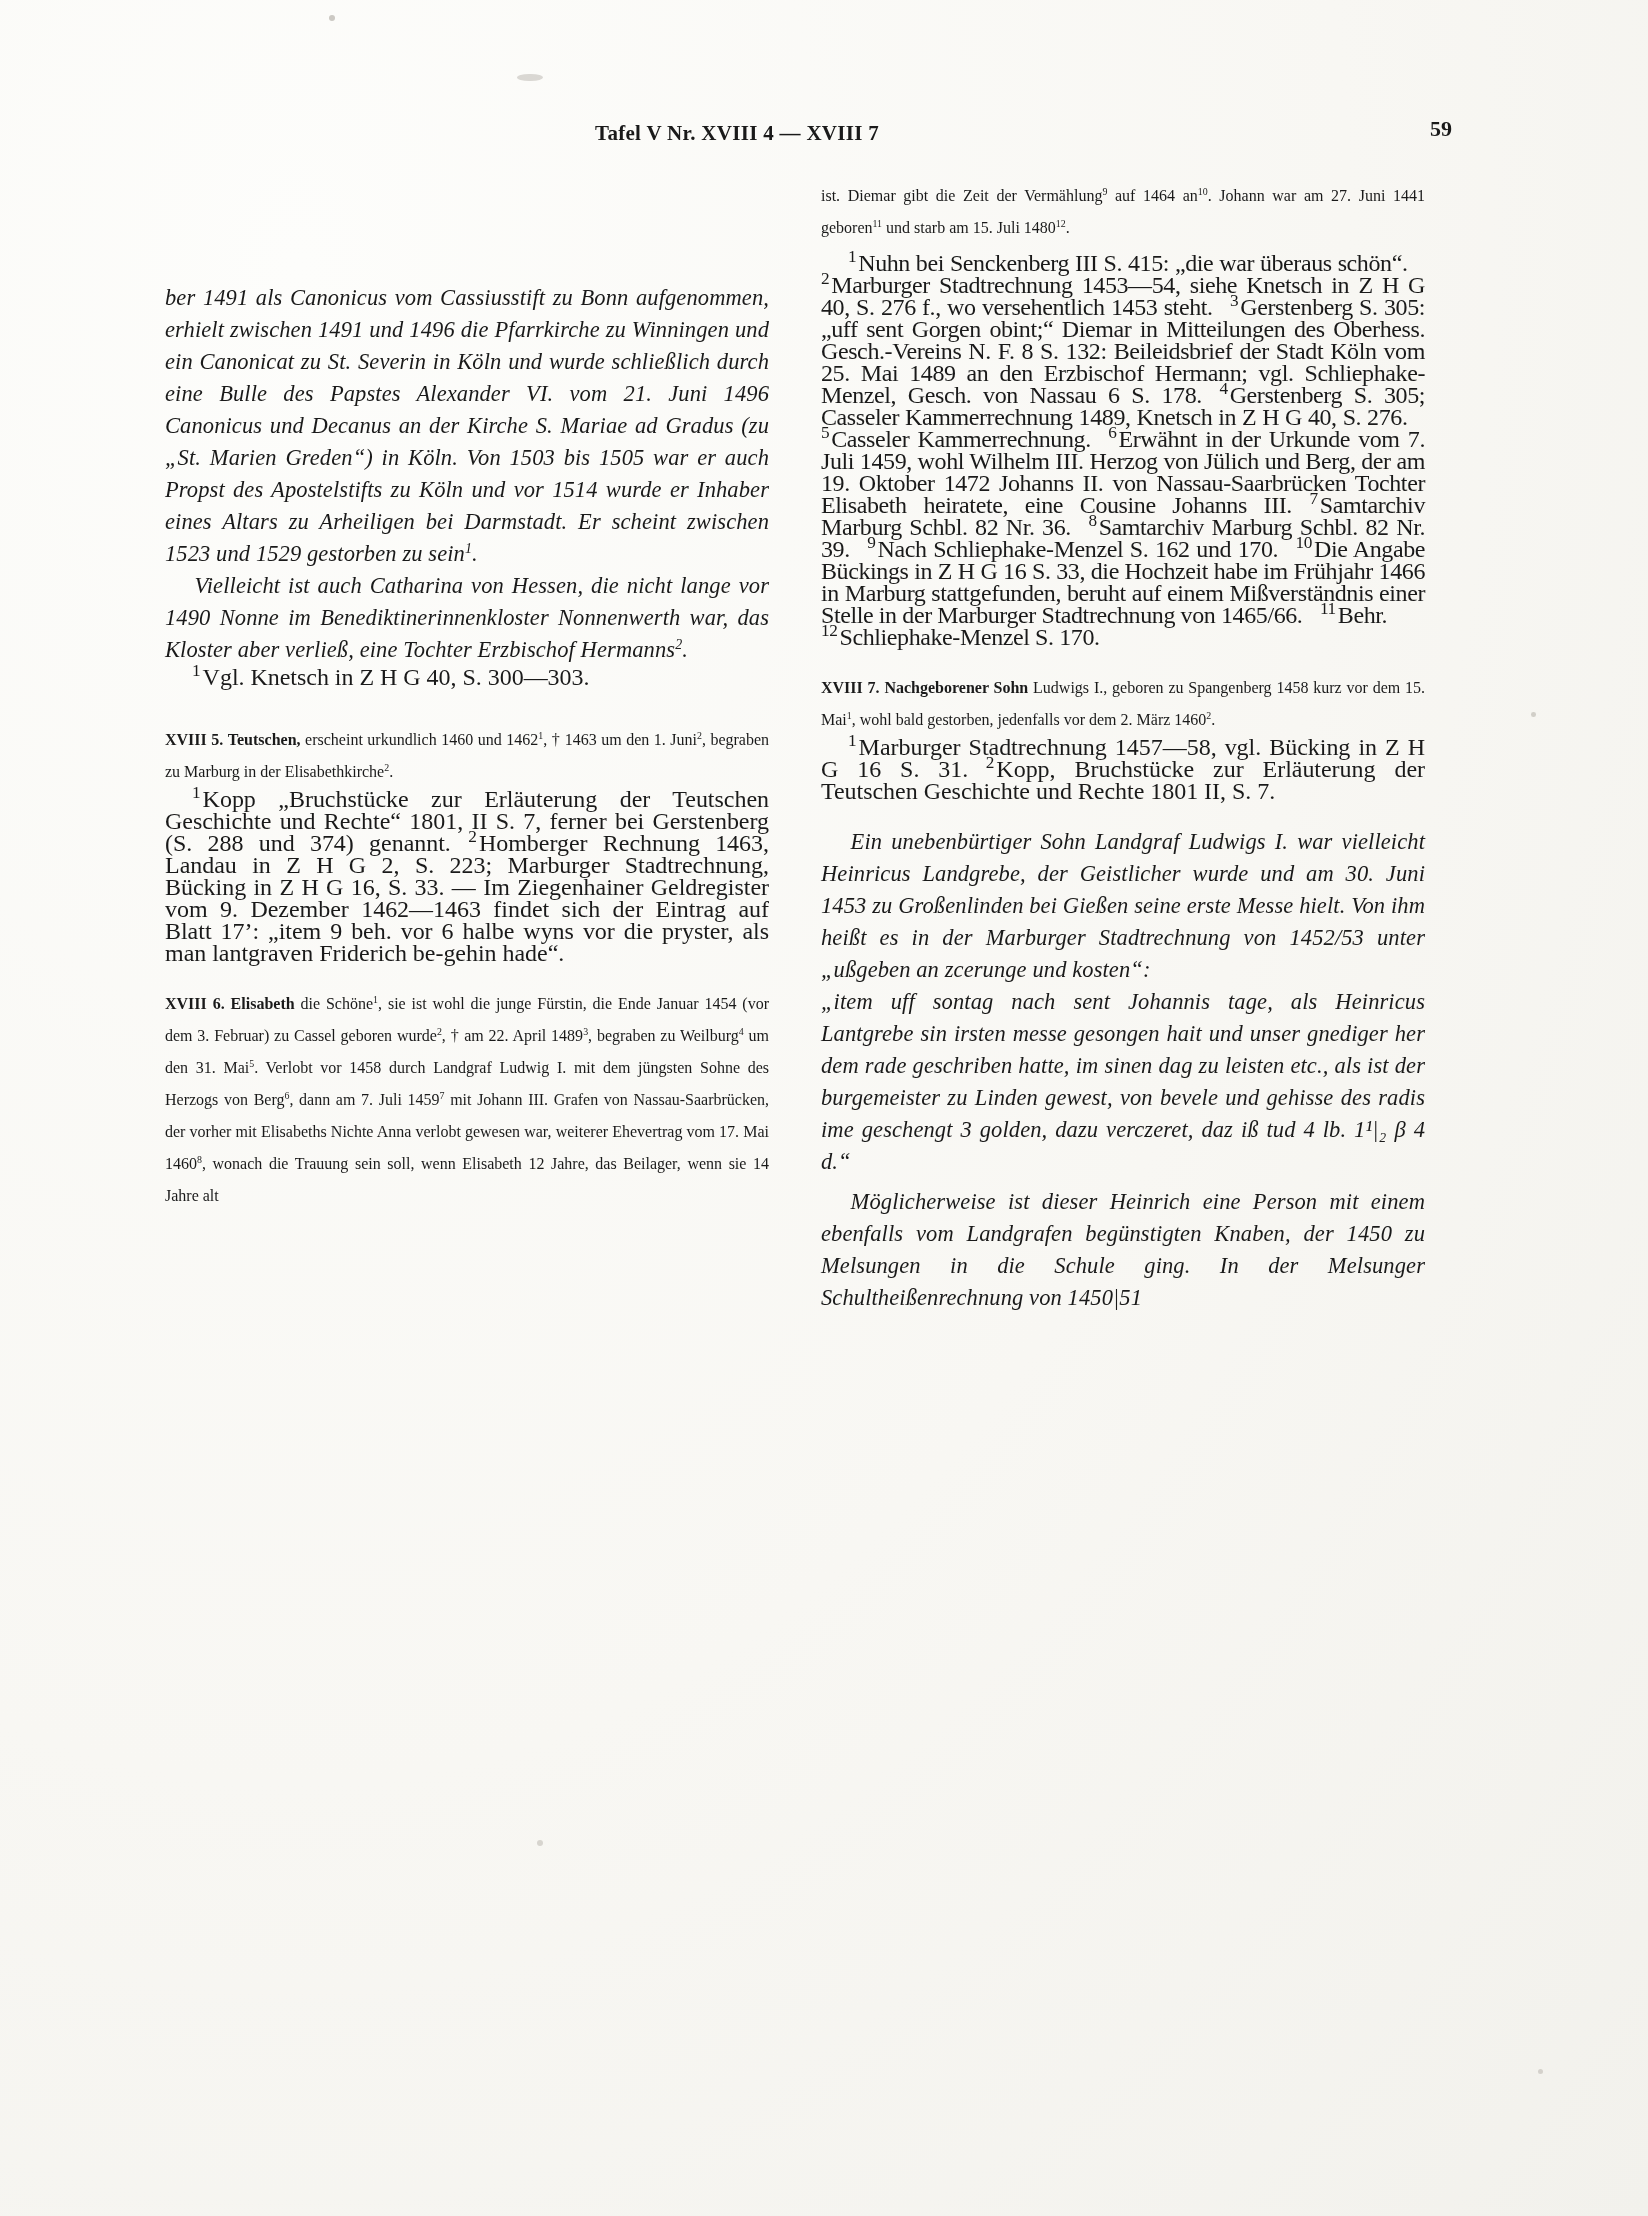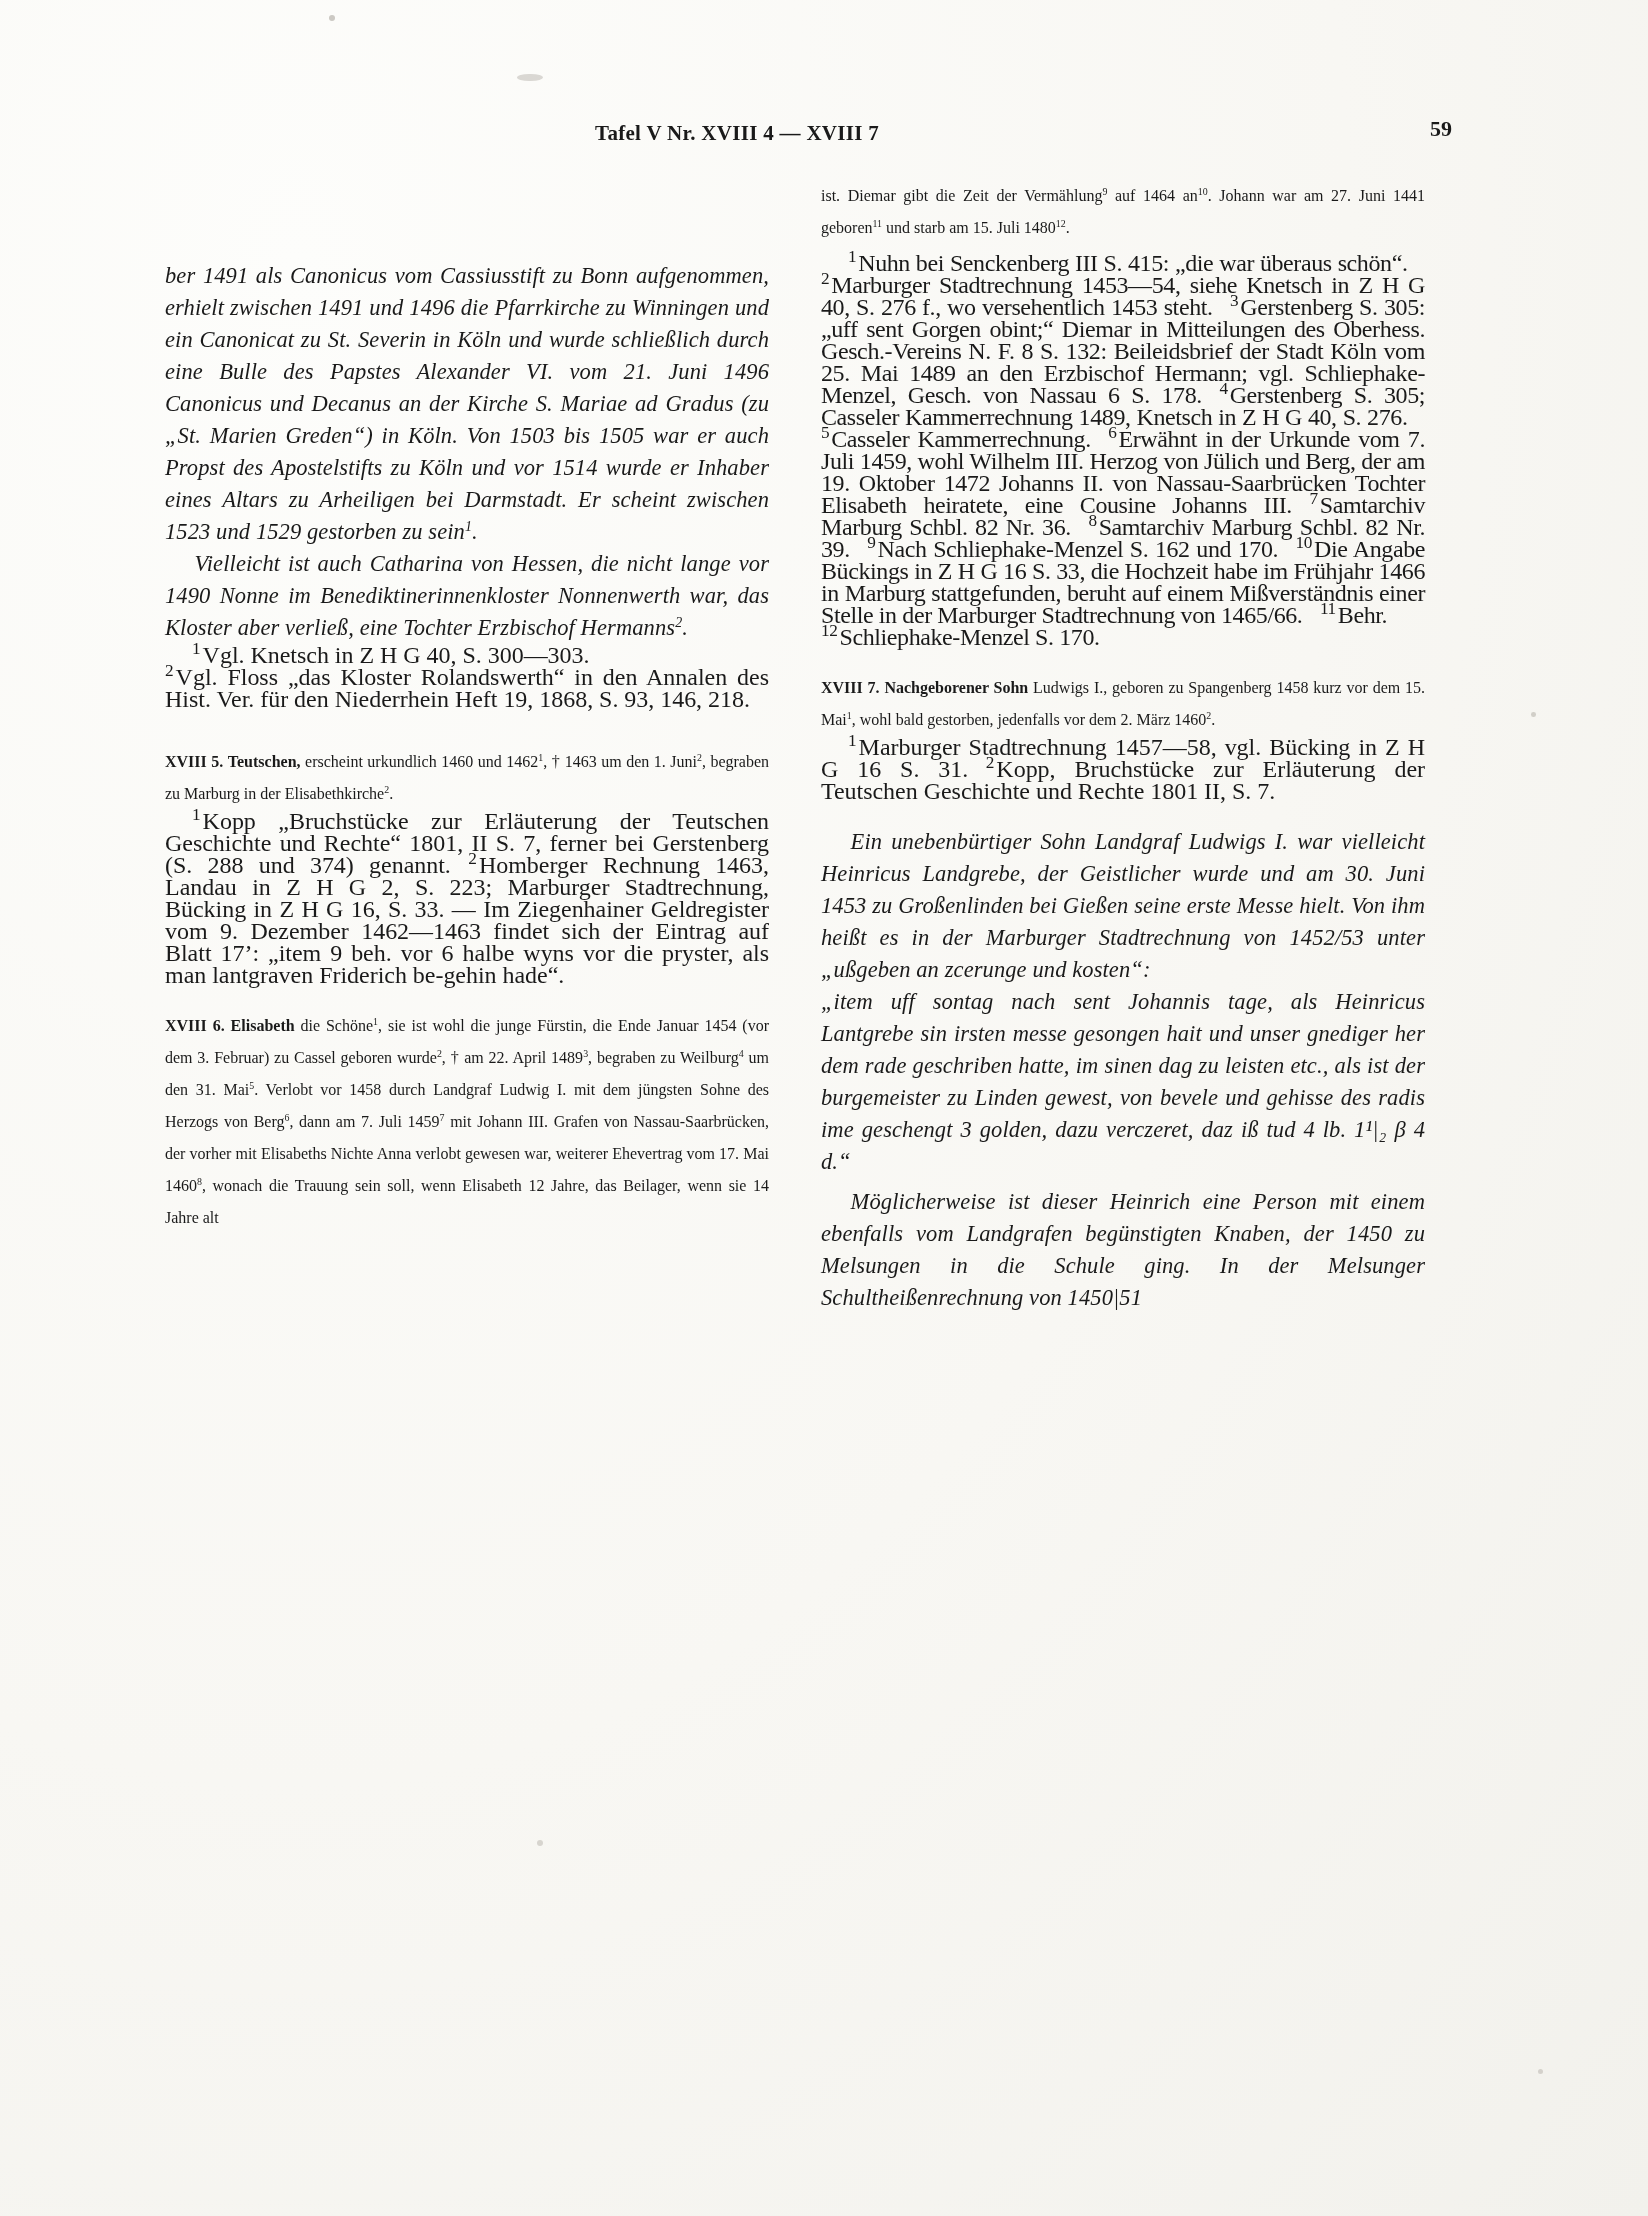--- a/index.html
+++ b/index.html
@@ -147,21 +147,20 @@
 
   <div class="cols">
 
     <div class="col">
 
       <p class="body-it"><span>ber 1491 als Canonicus vom Cassiusstift zu Bonn aufgenommen, erhielt zwischen 1491 und 1496 die Pfarrkirche zu Winningen und ein Canonicat zu St. Severin in Köln und wurde schließlich durch eine Bulle des Papstes Alexander VI. vom 21. Juni 1496 Canonicus und Decanus an der Kirche S. Mariae ad Gradus (zu „St. Marien Greden“) in Köln. Von 1503 bis 1505 war er auch Propst des Apostelstifts zu Köln und vor 1514 wurde er Inhaber eines Altars zu Arheiligen bei Darmstadt. Er scheint zwischen 1523 und 1529 gestorben zu sein</span><sup>1</sup><span>.</span></p>
 
       <p class="body-it indent"><span>Vielleicht ist auch Catharina von Hessen, die nicht lange vor 1490 Nonne im Benediktinerinnenkloster Nonnenwerth war, das Kloster aber verließ, eine Tochter Erzbischof Hermanns</span><sup>2</sup><span>.</span></p>
 
       <p class="fn first-indent sp-above-18"><span class="fnmark">1</span><span>Vgl. Knetsch in Z H G 40, S. 300—303.</span></p>
-      <p class="fn"><span class="fnmark">2</span><span>Vgl. Floss „das Kloster Rolandswerth“ in den Annalen des Hist. Ver. für den Niederrhein Heft 19, 1868, S. 93, 146, 218.</span></p>
 
       <p class="body-ro sp-above-54"><span class="sec-head">XVIII 5.</span>
         <span class="sec-head">Teutschen,</span>
         <span>erscheint urkundlich 1460 und 1462</span><sup>1</sup><span>, † 1463 um den 1. Juni</span><sup>2</sup><span>, begraben zu Marburg in der Elisabethkirche</span><sup>2</sup><span>.</span></p>
 
       <p class="fn first-indent sp-above-18"><span class="fnmark">1</span><span>Kopp „Bruchstücke zur Erläuterung der Teutschen Geschichte und Rechte“ 1801, II S. 7, ferner bei Gerstenberg (S. 288 und 374) genannt.</span><span class="fnsep"></span><span class="fnmark">2</span><span>Homberger Rechnung 1463, Landau in Z H G 2, S. 223; Marburger Stadtrechnung, Bücking in Z H G 16, S. 33. — Im Ziegenhainer Geldregister vom 9. Dezember 1462—1463 findet sich der Eintrag auf Blatt 17’: „item 9 beh. vor 6 halbe wyns vor die pryster, als man lantgraven Friderich be-gehin hade“.</span></p>
 
       <p class="body-ro sp-above-44"><span class="sec-head">XVIII 6.</span>
         <span class="sec-head">Elisabeth</span>
         <span>die Schöne</span><sup>1</sup><span>, sie ist wohl die junge Fürstin, die Ende Januar 1454 (vor dem 3. Februar) zu Cassel geboren wurde</span><sup>2</sup><span>, † am 22. April 1489</span><sup>3</sup><span>, begraben zu Weilburg</span><sup>4</sup><span> um den 31. Mai</span><sup>5</sup><span>. Verlobt vor 1458 durch Landgraf Ludwig I. mit dem jüngsten Sohne des Herzogs von Berg</span><sup>6</sup><span>, dann am 7. Juli 1459</span><sup>7</sup><span> mit Johann III. Grafen von Nassau-Saarbrücken, der vorher mit Elisabeths Nichte Anna verlobt gewesen war, weiterer Ehevertrag vom 17. Mai 1460</span><sup>8</sup><span>, wonach die Trauung sein soll, wenn Elisabeth 12 Jahre, das Beilager, wenn sie 14 Jahre alt</span></p>

